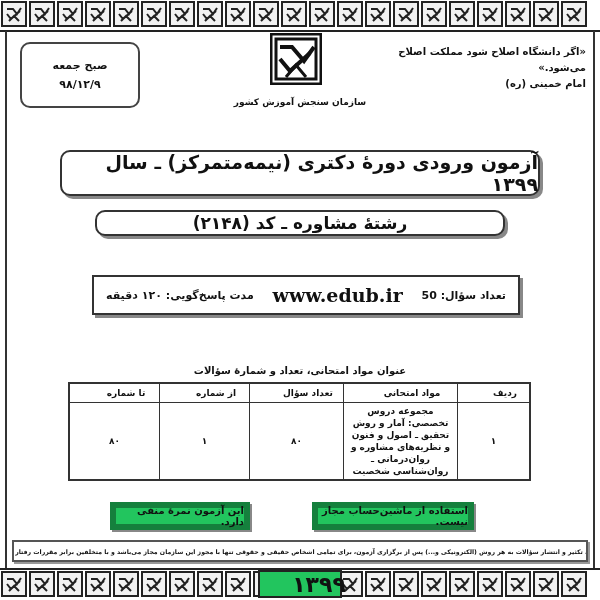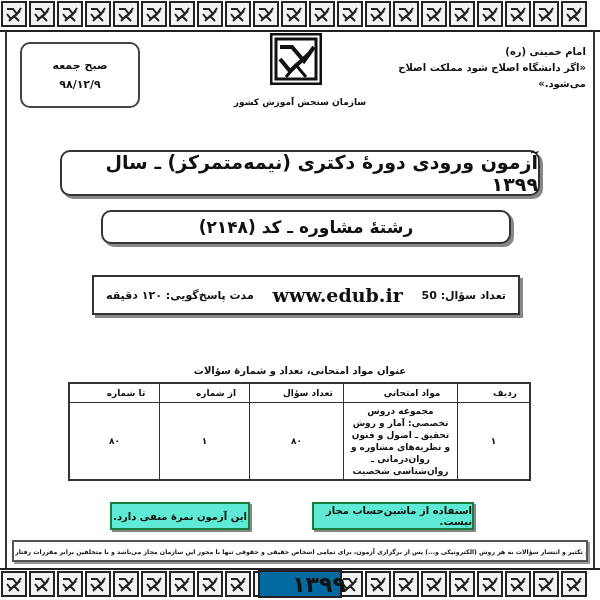--- a/index.html
+++ b/index.html
@@ -36,21 +36,21 @@
     .quote {
       position: absolute; right: 14px; top: 44px; width: 220px;
       font-size: 10px; font-weight: bold; line-height: 16px; text-align: right;
     }
     .logo { position: absolute; left: 270px; top: 33px; width: 52px; height: 52px; }
     .gov {
       position: absolute; left: 225px; top: 96px; width: 150px;
       font-size: 9px; font-weight: bold; text-align: center; line-height: 13px;
     }
     .title1 { left: 60px; top: 150px; width: 480px; height: 46px; font-size: 19px; }
-    .title2 { left: 101px; top: 210px; width: 410px; height: 34px; font-size: 17px; }
+    .title2 { left: 95px; top: 210px; width: 410px; height: 26px; font-size: 17px; }
     .info {
       position: absolute; left: 92px; top: 275px; width: 428px; height: 40px;
       border: 2px solid #333; box-shadow: 3px 3px 0 #888; box-sizing: border-box;
       display: flex; align-items: center; justify-content: space-between; padding: 0 12px;
       font-size: 11px; font-weight: bold;
     }
     .info .site { font-family: "DejaVu Serif", serif; font-size: 19px; direction: ltr; }
     .subjects-heading {
       position: absolute; left: 60px; top: 365px; width: 480px; text-align: center;
       font-size: 10px; font-weight: bold;
@@ -59,35 +59,35 @@
       position: absolute; left: 68px; top: 382px; width: 463px;
       border-collapse: collapse; border: 2px solid #333; font-size: 9px;
     }
     table.subjects th, table.subjects td {
       border: 1px solid #333; text-align: center; padding: 2px 4px; font-weight: bold;
     }
     table.subjects th { height: 14px; font-weight: bold; padding-left: 27px; }
     table.subjects td.subj { text-align: center; line-height: 12px; }
     .note {
       position: absolute; top: 502px; height: 28px; box-sizing: border-box;
-      border: 2px solid #15803d; box-shadow: 2px 2px 0 #888; background: #5eead4;
+      border: 6px solid #15803d; box-shadow: 2px 2px 0 #888; background: #22c55e;
       display: flex; align-items: center; justify-content: center;
       font-size: 10px; font-weight: bold;
     }
     .note-calc { left: 312px; width: 162px; }
     .note-neg { left: 110px; width: 140px; }
     .copyright {
       position: absolute; left: 12px; top: 540px; width: 576px; height: 22px;
       border: 2px solid #555; box-shadow: 2px 2px 0 #999; box-sizing: border-box; background: #fff;
       display: flex; align-items: center; justify-content: center;
       font-size: 6.2px; font-weight: bold; white-space: nowrap; overflow: hidden;
     }
     .year-box {
       position: absolute; left: 258px; top: 570px; width: 84px; height: 28px;
-      border: 2px solid #222; box-sizing: border-box; background: #0369a1;
+      border: 2px solid #222; box-sizing: border-box; background: #22c55e;
       display: flex; align-items: center; justify-content: center;
       font-size: 22px; font-weight: bold; letter-spacing: 1px; padding-left: 38px;
     }
   </style>
 </head>
 <body>
 
 <div id="top-band" class="tile-row">
     <div class="tile">
       <svg width="18" height="18" viewBox="0 0 18 18">
@@ -211,22 +211,22 @@
     <path d="M10 26 L20 38 L40 20" fill="none" stroke="#111" stroke-width="4"></path>
     <path d="M16 44 L26 32 L36 44" fill="none" stroke="#111" stroke-width="3"></path>
   </svg>
 </div>
 
 <div class="gov rtl">
   <div>سازمان سنجش آموزش کشور</div>
 </div>
 
 <div class="quote rtl">
+  <div>«اگر دانشگاه اصلاح شود مملکت اصلاح می‌شود.»</div>
   <div>امام خمینی (ره)</div>
-  <div>«اگر دانشگاه اصلاح شود مملکت اصلاح می‌شود.»</div>
 </div>
 
 <div class="box-rounded title1 rtl">آزمون ورودی دورهٔ دکتری (نیمه‌متمرکز) ـ سال ۱۳۹۹</div>
 <div class="box-rounded title2 rtl">رشتهٔ مشاوره ـ کد (۲۱۴۸)</div>
 
 <div class="info rtl">
   <span>تعداد سؤال: 50</span>
   <span class="site">www.edub.ir</span>
   <span>مدت پاسخ‌گویی: ۱۲۰ دقیقه</span>
 </div>

